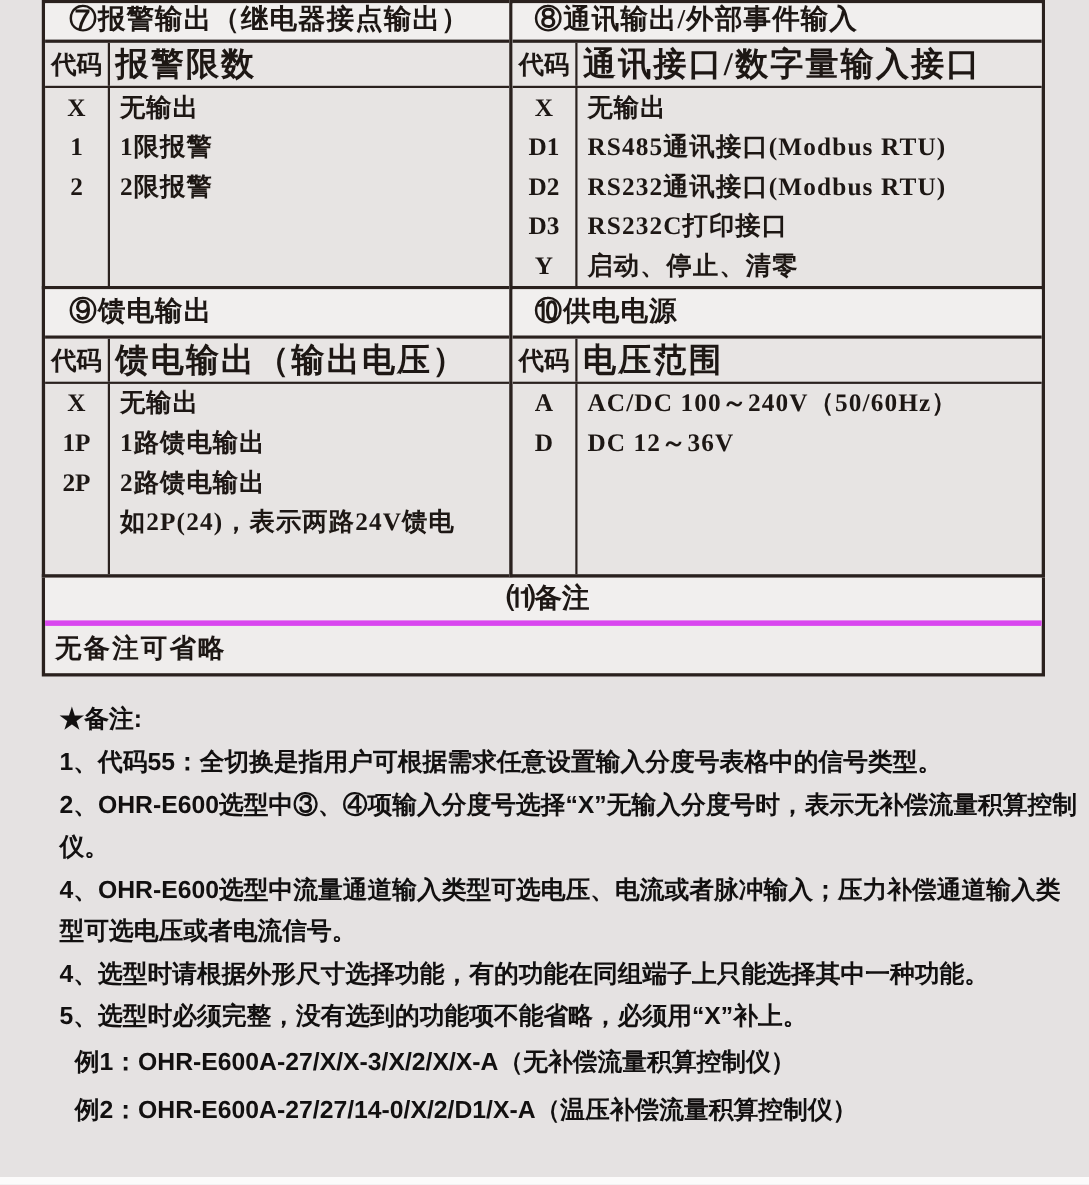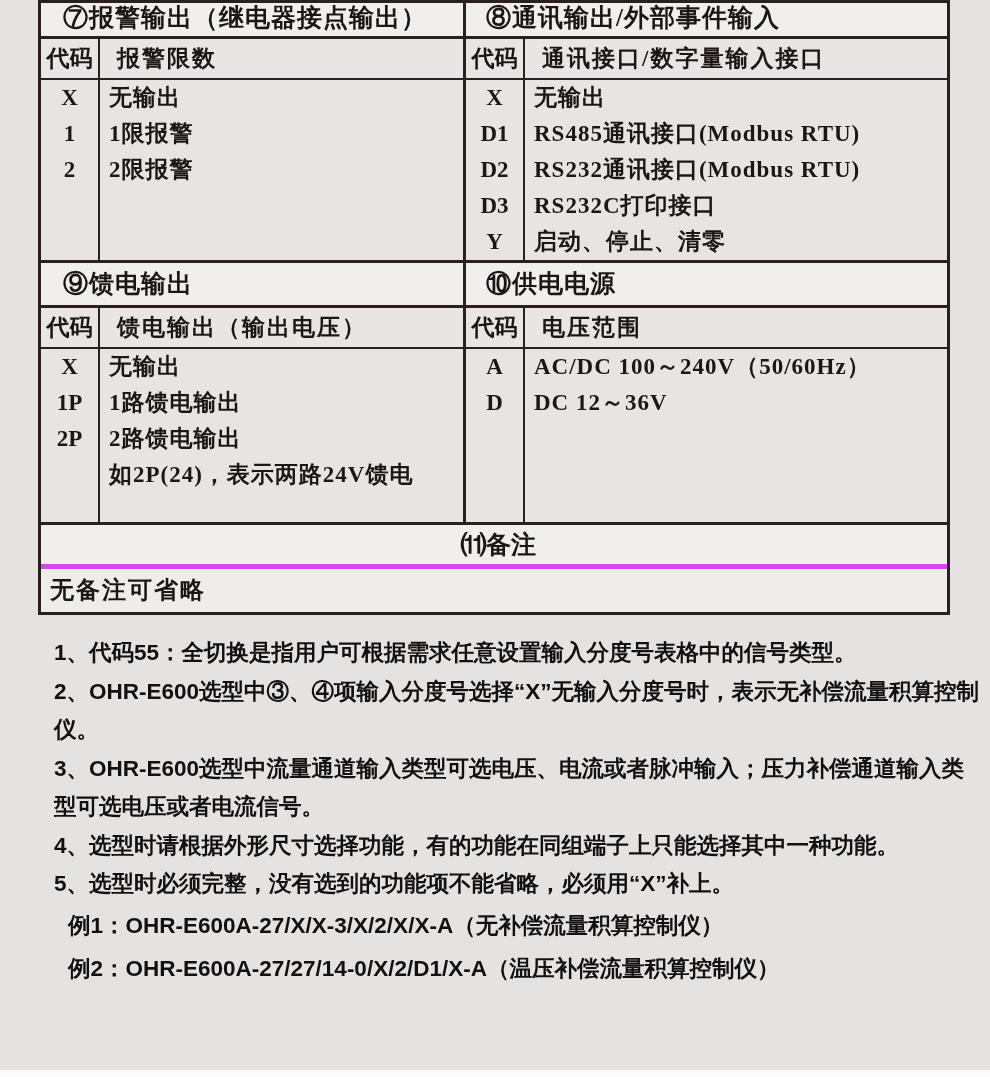--- a/index.html
+++ b/index.html
@@ -33,22 +33,22 @@
     white-space:nowrap;overflow:hidden;
   }
   .row1 .sec-title{height:33px;line-height:30px;}
   .hdr{display:flex;border-bottom:2px solid #2a211e;height:39px;background:#e8e5e4;}
   .hdr-code{
     width:57px;border-right:2px solid #2a211e;
     text-align:center;line-height:39px;
     font-weight:bold;font-size:23px;
   }
   .hdr-desc{
-    flex:1;padding-left:17px;line-height:39px;
-    font-weight:bold;font-size:23px;letter-spacing:2px;
+    flex:1;padding-left:5px;line-height:39px;
+    font-weight:bold;font-size:30px;letter-spacing:2px;
     white-space:nowrap;overflow:hidden;
   }
   .body{display:flex;}
   .col-code{width:57px;border-right:2px solid #2a211e;}
   .col-desc{flex:1;}
   .cell{height:36px;line-height:36px;font-weight:bold;font-size:23px;white-space:nowrap;overflow:hidden;}
   .col-code .cell{text-align:center;}
   .col-desc .cell{padding-left:9px;letter-spacing:1px;}
   .sec-full{
     margin-top:-3px;
@@ -182,23 +182,24 @@
     </div>
 
     <div class="sec-full">
       <div class="full-title">⑾备注</div>
       <div class="full-body">无备注可省略</div>
     </div>
 
   </div>
 
   <div class="notes">
+    <p class="notes-header">★备注:</p>
     <p>1、代码55：全切换是指用户可根据需求任意设置输入分度号表格中的信号类型。</p>
     <p>2、OHR-E600选型中③、④项输入分度号选择“X”无输入分度号时，表示无补偿流量积算控制仪。</p>
-    <p>3、OHR-E600选型中流量通道输入类型可选电压、电流或者脉冲输入；压力补偿通道输入类型可选电压或者电流信号。</p>
+    <p>4、OHR-E600选型中流量通道输入类型可选电压、电流或者脉冲输入；压力补偿通道输入类型可选电压或者电流信号。</p>
     <p>4、选型时请根据外形尺寸选择功能，有的功能在同组端子上只能选择其中一种功能。</p>
     <p>5、选型时必须完整，没有选到的功能项不能省略，必须用“X”补上。</p>
     <p class="example">例1：OHR-E600A-27/X/X-3/X/2/X/X-A（无补偿流量积算控制仪）</p>
     <p class="example">例2：OHR-E600A-27/27/14-0/X/2/D1/X-A（温压补偿流量积算控制仪）</p>
   </div>
 
   <div class="bottom-strip"></div>
 
 </div>
 

